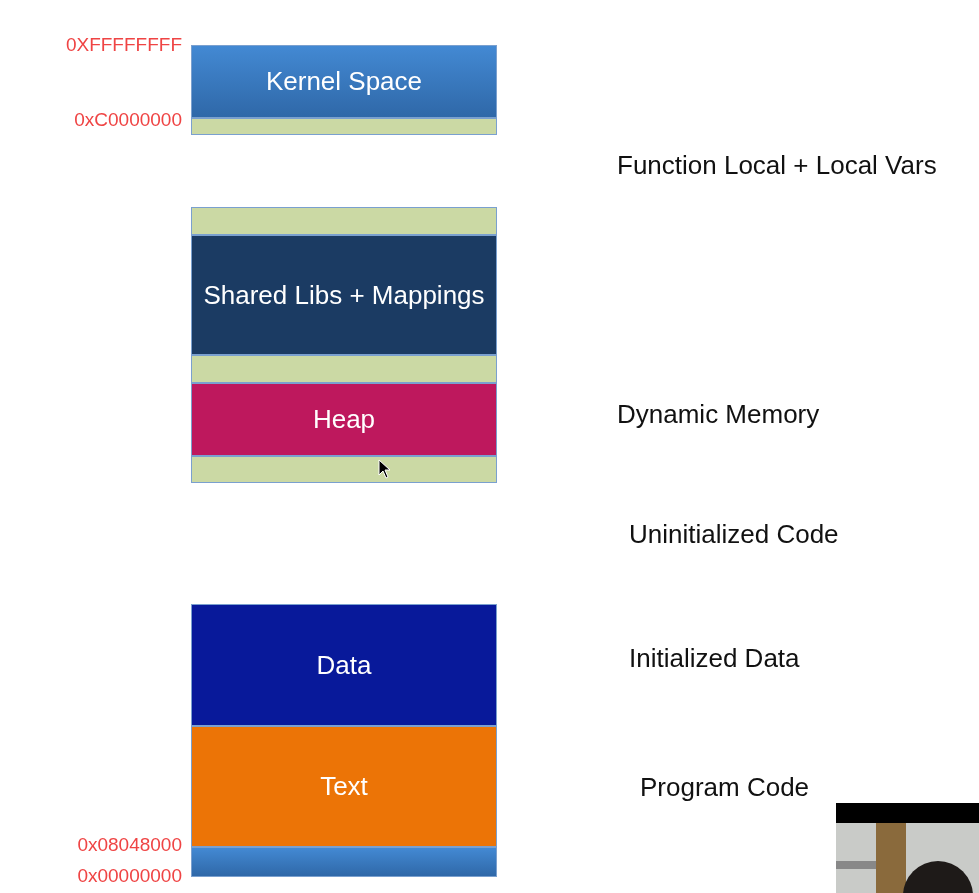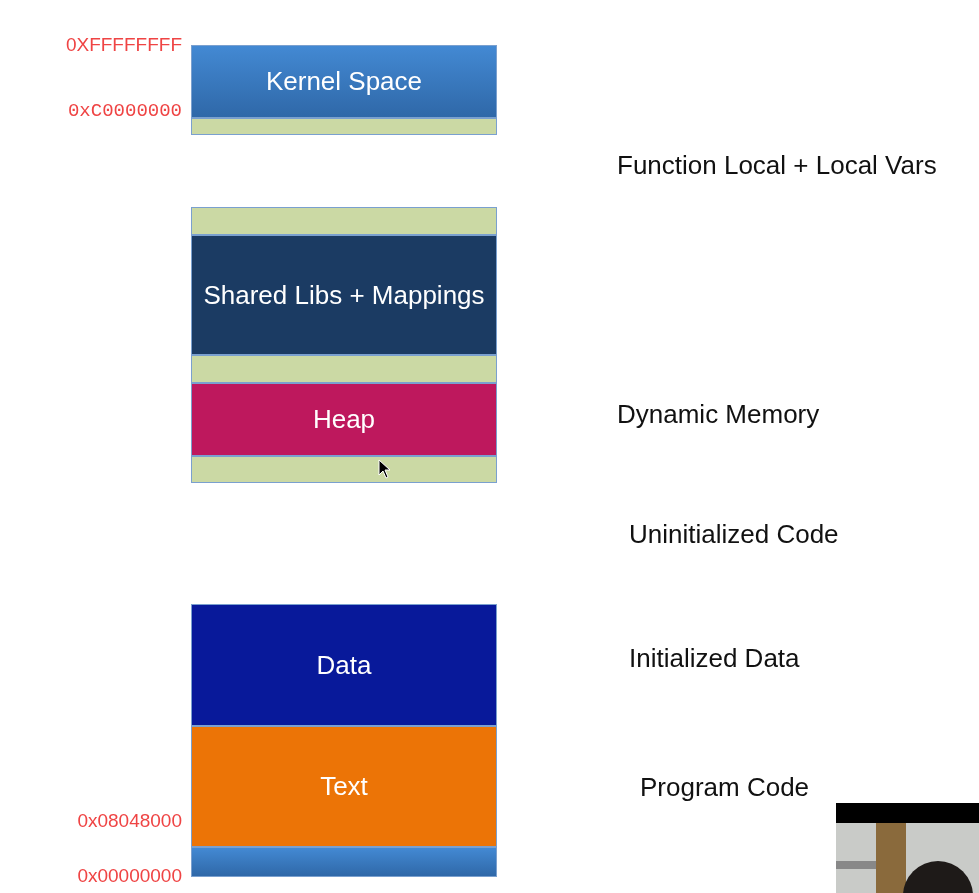--- a/index.html
+++ b/index.html
@@ -15,22 +15,22 @@
   .cam { position:absolute; left:836px; top:803px; width:143px; height:90px; background:#000; overflow:hidden; }
   .cam .scene { position:absolute; left:0; top:20px; width:143px; height:70px; background:#c9cbc8; }
   .cam .pole { position:absolute; left:40px; top:0; width:30px; height:70px; background:#8a6a3c; }
   .cam .head { position:absolute; left:67px; top:38px; width:70px; height:50px; background:#1e1a18; border-radius:35px 35px 0 0; }
   .cam .shelf { position:absolute; left:0; top:38px; width:40px; height:8px; background:#888; }
 </style>
 </head>
 <body>
 
 <div class="addr" style="top:34px;">0XFFFFFFFF</div>
-<div class="addr" style="top:100px;font-family:Liberation Mono, monospace;">0xC0000000</div>
-<div class="addr" style="top:810px;margin-left:37px;">0x08048000</div>
+<div class="addr" style="top:109px;">0xC0000000</div>
+<div class="addr" style="top:834px;margin-left:37px;">0x08048000</div>
 <div class="addr" style="top:865px;">0x00000000</div>
 
 <div class="stack">
   <div class="seg" style="top:0; height:73px; background:linear-gradient(#4389d3,#2f68a8);">
       <span>Kernel Space</span>
     </div>
   <div class="seg" style="top:73px; height:17px; background:#cbd9a4;"></div>
   <div class="seg" style="top:162px; height:28px; background:#cbd9a4;"></div>
   <div class="seg" style="top:190px; height:120px; background:#1b3b63;">
       <span>Shared Libs + Mappings</span>

